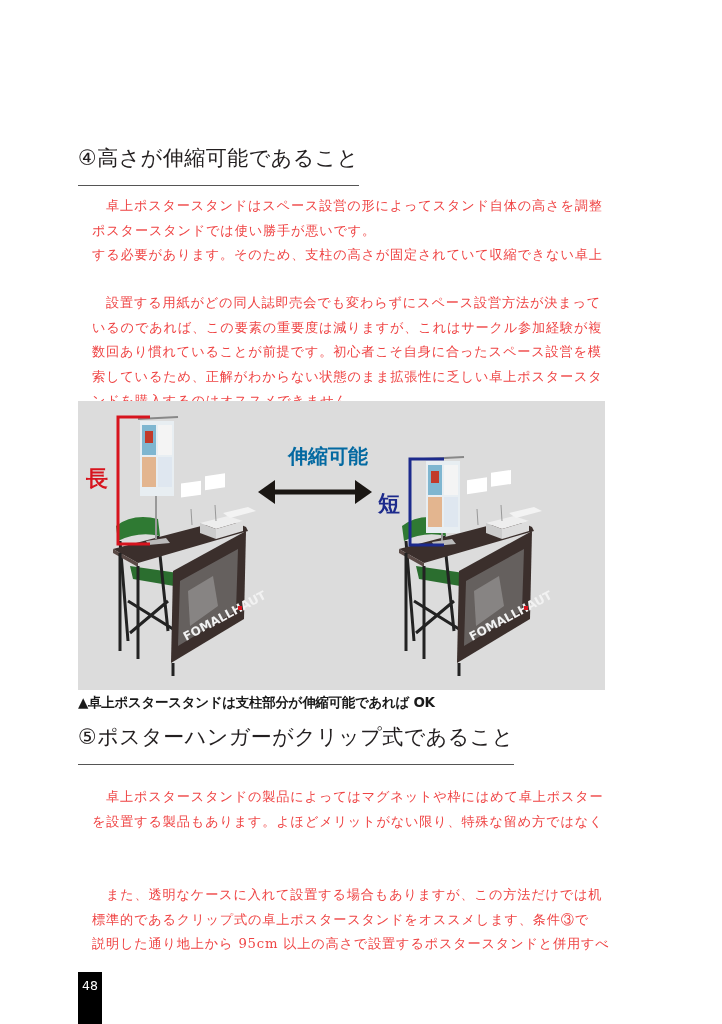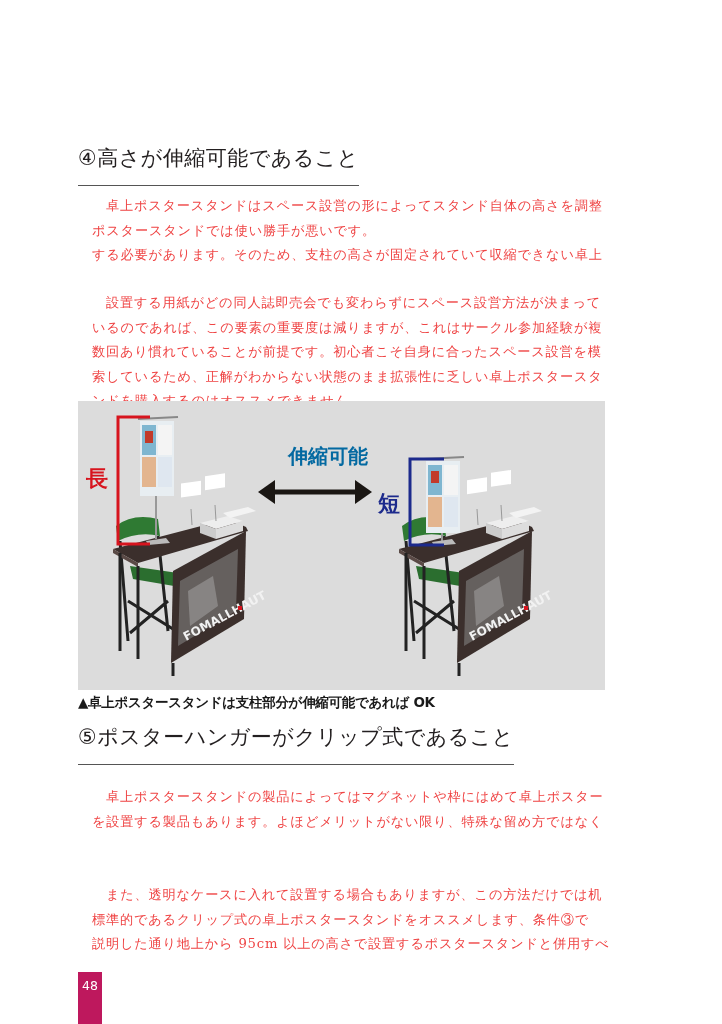--- a/index.html
+++ b/index.html
@@ -21,21 +21,21 @@
     position: absolute; left: 78px; top: 401px; width: 527px; height: 289px; background: #dcdcdc;
   }
   .caption {
     position: absolute; left: 78px; top: 694px; font-family: "DejaVu Sans", "Liberation Sans", sans-serif;
     font-weight: bold; font-size: 13.5px; color: #1a1a1a; letter-spacing: -0.3px; white-space: nowrap;
   }
   .fig-label {
     position: absolute; font-family: "DejaVu Sans", "Liberation Sans", sans-serif; font-weight: bold;
   }
   .page-tab {
-    position: absolute; left: 78px; top: 972px; width: 24px; height: 52px; background: #be185d;
+    position: absolute; left: 78px; top: 972px; width: 24px; height: 52px; background: #000000;
   }
   .page-num {
     position: absolute; left: 0; top: 6px; width: 24px; text-align: center; color: #fff;
     font-family: "DejaVu Sans", "Liberation Sans", sans-serif; font-size: 12.5px;
   }
 </style>
 </head>
 <body>
 
 <h2 class="heading" style="top:145px;">④高さが伸縮可能であること</h2>

